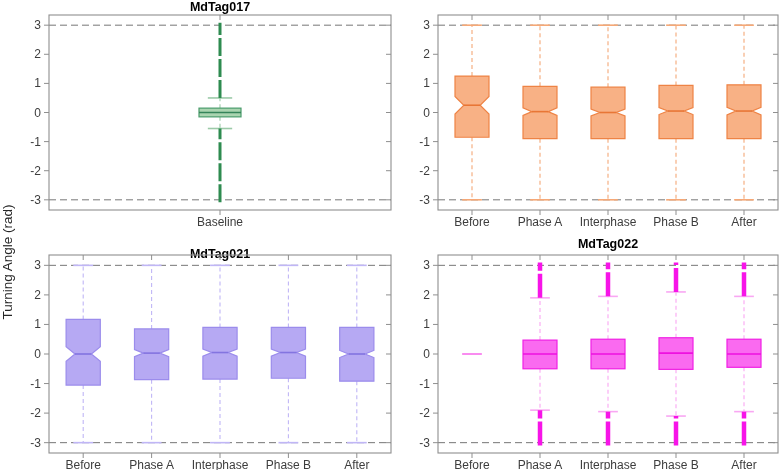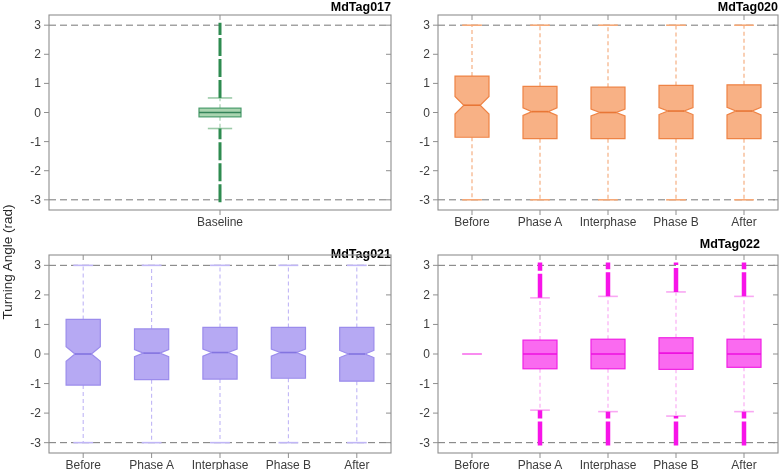--- a/index.html
+++ b/index.html
@@ -3,21 +3,21 @@
 <meta charset="utf-8">
 <style>
   html,body{margin:0;padding:0;background:#fff;}
   #figure{
     position:relative;width:784px;height:470px;background:#fff;overflow:hidden;
     font-family:"Liberation Sans", sans-serif;
   }
   .panel{position:absolute;width:392px;height:235px;}
   .panel svg{position:absolute;left:0;top:0;}
   .panel-title{
-    position:absolute;text-align:right;font-weight:bold;font-size:12.5px;color:#000;
+    position:absolute;text-align:center;font-weight:bold;font-size:12.5px;color:#000;
     line-height:14px;
   }
   #ylabel{
     position:absolute;left:-62px;top:254px;width:140px;height:16px;
     transform:rotate(-90deg);text-align:center;
     font-size:13.5px;color:#262626;white-space:nowrap;
   }
 </style>
 </head>
 <body>
@@ -62,21 +62,20 @@
         <line x1="44" x2="49" y1="25.18656716417911" y2="25.18656716417911" stroke="#8f8f8f" stroke-width="1"></line>
         <line x1="386" x2="391" y1="25.18656716417911" y2="25.18656716417911" stroke="#8f8f8f" stroke-width="1"></line>
         <text x="41" y="25.18656716417911" text-anchor="end" dominant-baseline="central" fill="#3d3d3d" font-size="12px">3</text>
         <line x1="220" x2="220" y1="210" y2="215" stroke="#8f8f8f" stroke-width="1"></line>
         <line x1="220" x2="220" y1="15" y2="20" stroke="#8f8f8f" stroke-width="1"></line>
         <text x="220" y="226" text-anchor="middle" fill="#3d3d3d" font-size="12px">Baseline</text>
       </svg>
   </section>
 
   <section class="panel" style="left:392px;top:0">
-    <div class="panel-title" style="left:46px;top:0;width:340px">MdTag020</div>
     <svg width="392" height="235">
         <line x1="46" x2="386" y1="199.8134328358209" y2="199.8134328358209" stroke="#767676" stroke-width="1" stroke-dasharray="7 4"></line>
         <line x1="46" x2="386" y1="25.18656716417911" y2="25.18656716417911" stroke="#767676" stroke-width="1" stroke-dasharray="7 4"></line>
         <g>
           <line x1="80" x2="80" y1="76.11940298507463" y2="25.18656716417911" stroke="#f5a877" stroke-width="1.1" stroke-dasharray="4 3"></line>
           <line x1="80" x2="80" y1="137.23880597014926" y2="199.8134328358209" stroke="#f5a877" stroke-width="1.1" stroke-dasharray="4 3"></line>
           <line x1="70.14" x2="89.86" y1="25.18656716417911" y2="25.18656716417911" stroke="#f5a877" stroke-width="1.6"></line>
           <line x1="70.14" x2="89.86" y1="199.8134328358209" y2="199.8134328358209" stroke="#f5a877" stroke-width="1.6"></line>
           <path d="M63,76.11940298507463 L97,76.11940298507463 L97,96.49253731343283 L88.16,105.22388059701493 L97,113.95522388059702 L97,137.23880597014926 L63,137.23880597014926 L63,113.95522388059702 L71.84,105.22388059701493 L63,96.49253731343283 Z" fill="#f8b185" stroke="#ee8345" stroke-width="1.2" stroke-linejoin="miter"></path>
           <line x1="71.84" x2="88.16" y1="105.22388059701493" y2="105.22388059701493" stroke="#e87636" stroke-width="1.6"></line>
@@ -232,21 +231,21 @@
         <line x1="288.4" x2="288.4" y1="218" y2="223" stroke="#8f8f8f" stroke-width="1"></line>
         <line x1="288.4" x2="288.4" y1="20" y2="25" stroke="#8f8f8f" stroke-width="1"></line>
         <text x="288.4" y="234" text-anchor="middle" fill="#3d3d3d" font-size="12px">Phase B</text>
         <line x1="356.8" x2="356.8" y1="218" y2="223" stroke="#8f8f8f" stroke-width="1"></line>
         <line x1="356.8" x2="356.8" y1="20" y2="25" stroke="#8f8f8f" stroke-width="1"></line>
         <text x="356.8" y="234" text-anchor="middle" fill="#3d3d3d" font-size="12px">After</text>
       </svg>
   </section>
 
   <section class="panel" style="left:392px;top:235px">
-    <div class="panel-title" style="left:28px;top:2px;width:340px">MdTag022</div>
+    <div class="panel-title" style="left:46px;top:2px;width:340px">MdTag022</div>
     <svg width="392" height="235">
         <line x1="46" x2="386" y1="207.65671641791045" y2="207.65671641791045" stroke="#767676" stroke-width="1" stroke-dasharray="7 4"></line>
         <line x1="46" x2="386" y1="30.343283582089555" y2="30.343283582089555" stroke="#767676" stroke-width="1" stroke-dasharray="7 4"></line>
         <g>
           <line x1="70.14" x2="89.86" y1="119" y2="119" stroke="#f98cf0" stroke-width="2"></line>
         </g>
         <g>
           <line x1="148" x2="148" y1="105.11044776119402" y2="62.85074626865672" stroke="#f9a7f3" stroke-width="1.1" stroke-dasharray="4 3"></line>
           <line x1="148" x2="148" y1="133.77611940298507" y2="175.14925373134326" stroke="#f9a7f3" stroke-width="1.1" stroke-dasharray="4 3"></line>
           <line x1="138.14" x2="157.86" y1="62.85074626865672" y2="62.85074626865672" stroke="#f9a7f3" stroke-width="1.6"></line>

